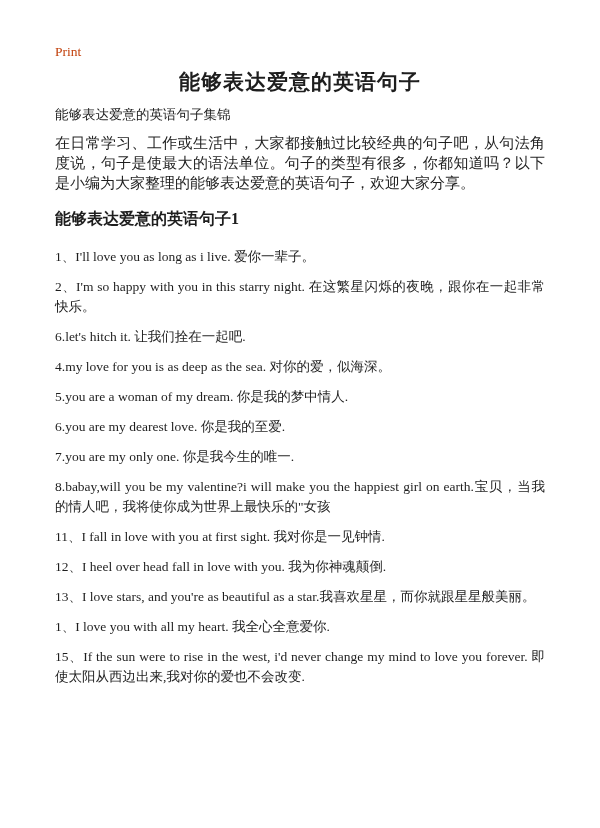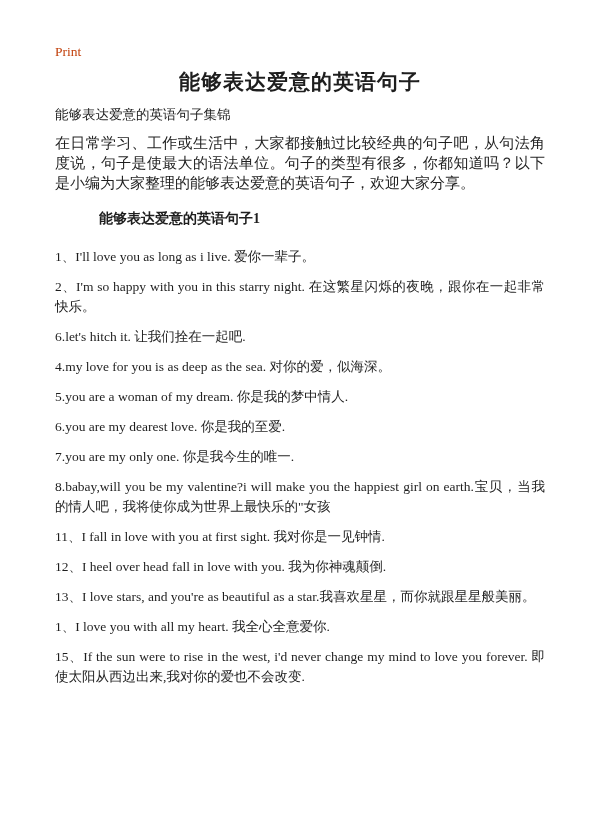--- a/index.html
+++ b/index.html
@@ -33,24 +33,23 @@
       line-height: 18px;
     }
     .doc-intro {
       margin-top: 9px;
       font-size: 15px;
       line-height: 20px;
       text-align: justify;
     }
     .section-heading {
       margin-top: 16px;
-      font-size: 14px;
+      font-size: 16px;
       font-weight: bold;
       line-height: 20px;
-      margin-left: 44px;
     }
     .sentence-list {
       margin-top: 18px;
       list-style: none;
     }
     .sentence-item {
       font-size: 13.5px;
       line-height: 20px;
       margin-bottom: 10px;
       text-align: justify;

